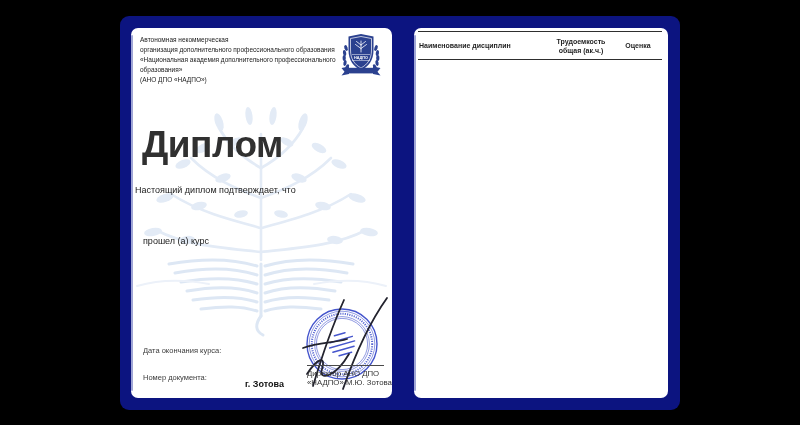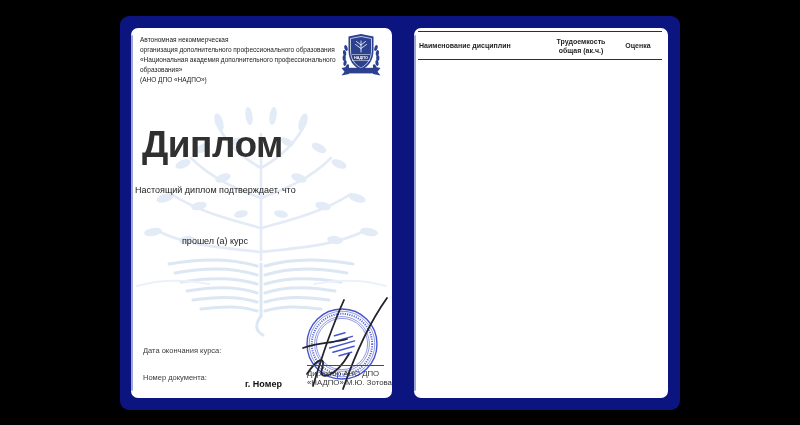--- a/index.html
+++ b/index.html
@@ -36,21 +36,21 @@
 
   .org-block { left:9px; top:7px; }
 
   .logo { left:209px; top:4px; width:42px; height:46px; }
 
   .title {
     left:11px; top:96px; font-size:37px; font-weight:700;
     letter-spacing:-0.5px; color:#303030; white-space:nowrap;
   }
   .subtitle { left:4px; top:157px; font-size:9px; color:#1a1a1a; white-space:nowrap; }
-  .course-line { left:12px; top:208px; font-size:9px; color:#1a1a1a; white-space:nowrap;margin-left:39px; }
+  .course-line { left:12px; top:208px; font-size:9px; color:#1a1a1a; white-space:nowrap; }
 
   .watermark { left:0; top:78px; width:261px; height:240px; }
 
   .date-label   { left:12px; top:318px; }
   .number-label { left:12px; top:345px; }
   .city { left:114px; top:351px; font-size:9px; font-weight:700; color:#111; white-space:nowrap; }
 
   .stamp { left:173px; top:278px; width:76px; height:76px; }
   .signature { left:168px; top:258px; width:100px; height:105px; }
   .sig-line { left:176px; top:337px; width:77px; border-top:1px solid #4a4a4a; }
@@ -173,21 +173,21 @@
       <path d="M40.5,36 L33,34.5 L33,42 L40.5,43.5 L37.5,39.7 Z" fill="#2b418f"></path>
       <rect x="9" y="35.8" width="24" height="5.6" fill="#2b418f"></rect>
     </svg>
 
     <div class="abs title">Диплом</div>
     <div class="abs subtitle">Настоящий диплом подтверждает, что</div>
     <div class="abs course-line">прошел (а) курс</div>
 
     <div class="abs date-label t75">Дата окончания курса:</div>
     <div class="abs number-label t75">Номер документа:</div>
-    <div class="abs city">г. Номер</div>
+    <div class="abs city">г. Зотова</div>
 
     <svg class="abs stamp" viewBox="0 0 76 76">
       <g stroke="#4656cd" fill="none">
         <circle cx="38" cy="38" r="35" stroke-width="1.4"></circle>
         <circle cx="38" cy="38" r="32.8" stroke-width="0.6"></circle>
         <circle cx="38" cy="38" r="30.2" stroke-width="2" stroke-dasharray="1.1 1.2" opacity="0.9"></circle>
         <circle cx="38" cy="38" r="27.4" stroke-width="0.6"></circle>
         <circle cx="38" cy="38" r="25.6" stroke-width="0.6"></circle>
         <g stroke-width="1.5" stroke-linecap="round" transform="rotate(-16 38 38)">
           <path d="M33,28 H44"></path>

